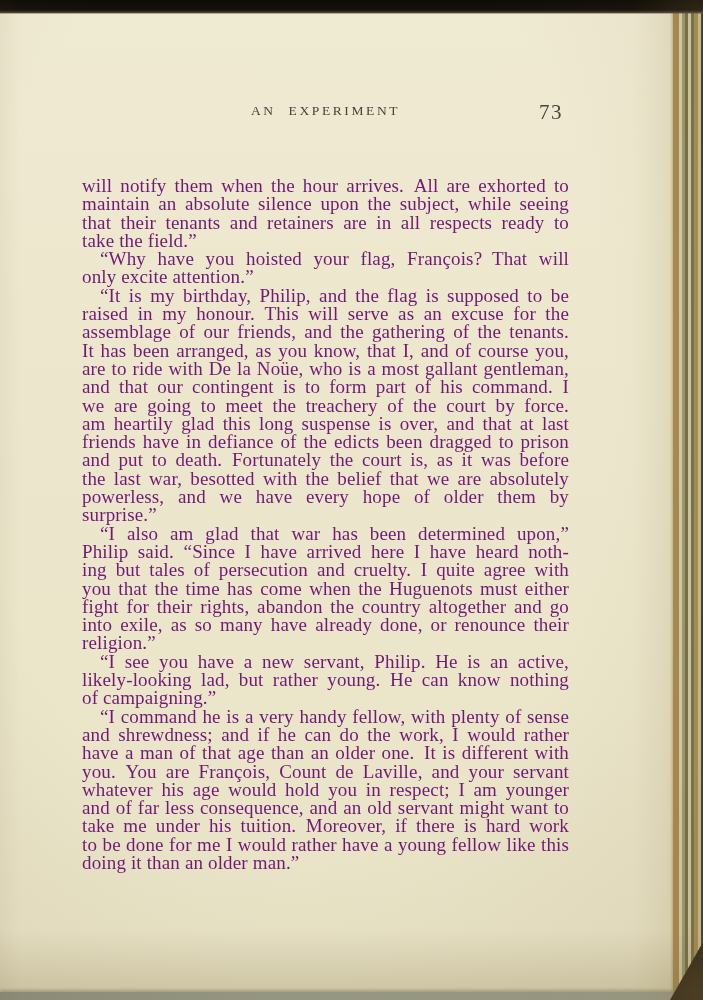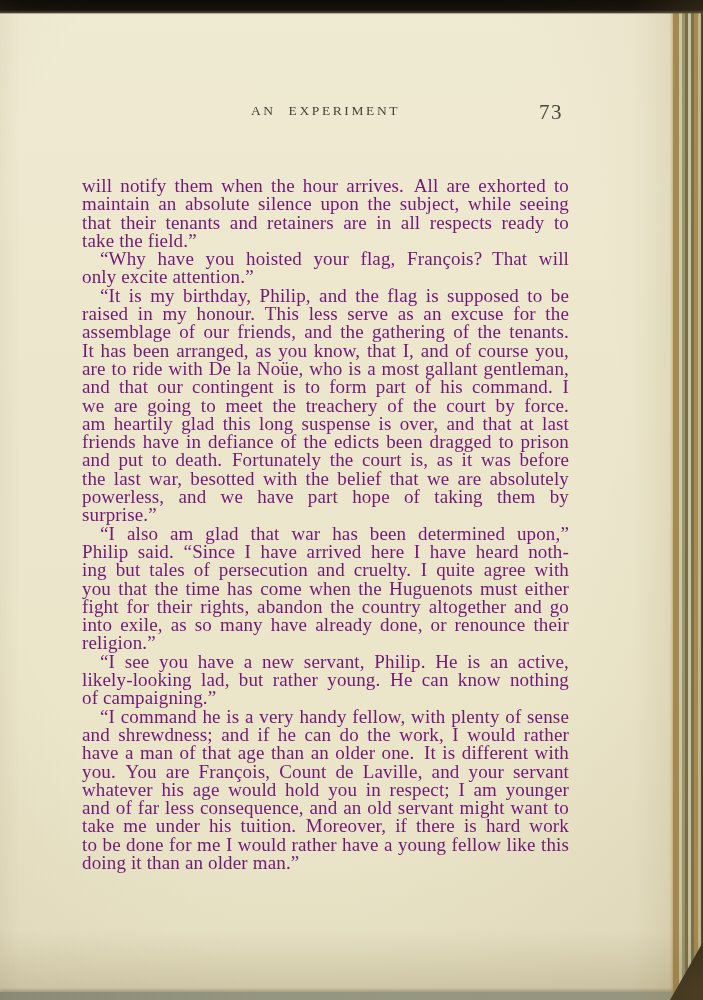--- a/index.html
+++ b/index.html
@@ -111,31 +111,31 @@
       <div class="line">maintain an absolute silence upon the subject, while seeing</div>
       <div class="line">that their tenants and retainers are in all respects ready to</div>
       <div class="line end">take the field.”</div>
     </div>
     <div class="para">
       <div class="line indent">“Why have you hoisted your flag, François? That will</div>
       <div class="line end">only excite attention.”</div>
     </div>
     <div class="para">
       <div class="line indent">“It is my birthday, Philip, and the flag is supposed to be</div>
-      <div class="line">raised in my honour. This less serve as an excuse for the</div>
+      <div class="line">raised in my honour. This will serve as an excuse for the</div>
       <div class="line">assemblage of our friends, and the gathering of the tenants.</div>
       <div class="line">It has been arranged, as you know, that I, and of course you,</div>
       <div class="line">are to ride with De la Noüe, who is a most gallant gentleman,</div>
       <div class="line">and that our contingent is to form part of his command. I</div>
       <div class="line">we are going to meet the treachery of the court by force.</div>
       <div class="line">am heartily glad this long suspense is over, and that at last</div>
       <div class="line">friends have in defiance of the edicts been dragged to prison</div>
       <div class="line">and put to death. Fortunately the court is, as it was before</div>
       <div class="line">the last war, besotted with the belief that we are absolutely</div>
-      <div class="line">powerless, and we have part hope of taking them by</div>
+      <div class="line">powerless, and we have every hope of older them by</div>
       <div class="line end">surprise.”</div>
     </div>
     <div class="para">
       <div class="line indent">“I also am glad that war has been determined upon,”</div>
       <div class="line">Philip said. “Since I have arrived here I have heard noth-</div>
       <div class="line">ing but tales of persecution and cruelty. I quite agree with</div>
       <div class="line">you that the time has come when the Huguenots must either</div>
       <div class="line">fight for their rights, abandon the country altogether and go</div>
       <div class="line">into exile, as so many have already done, or renounce their</div>
       <div class="line end">religion.”</div>

